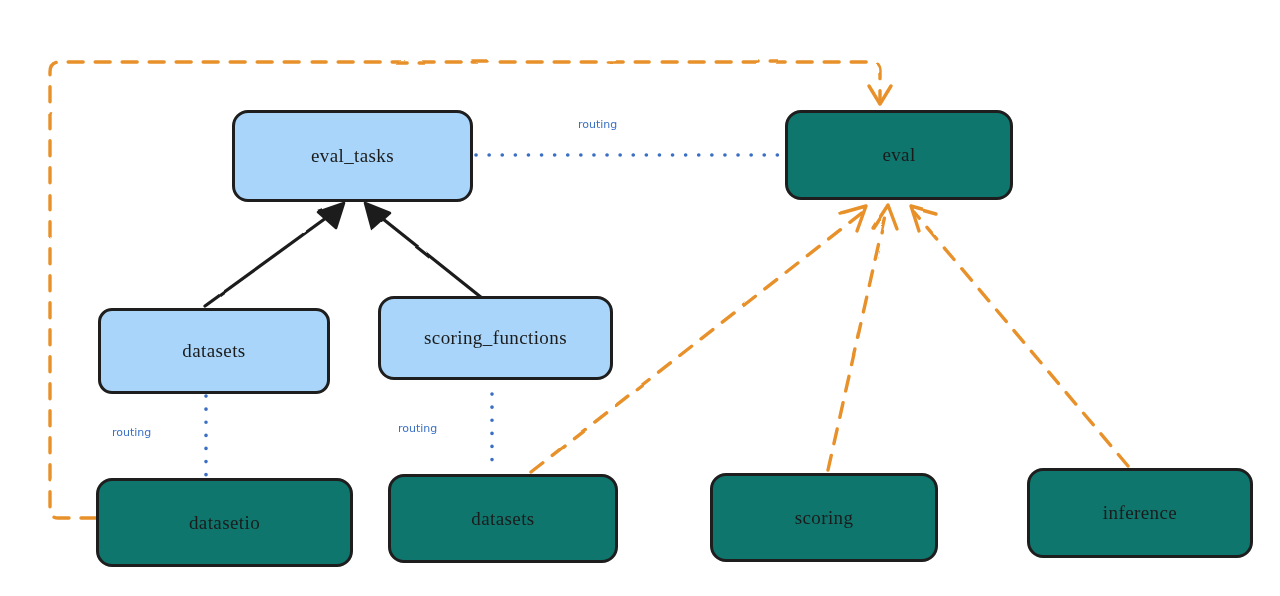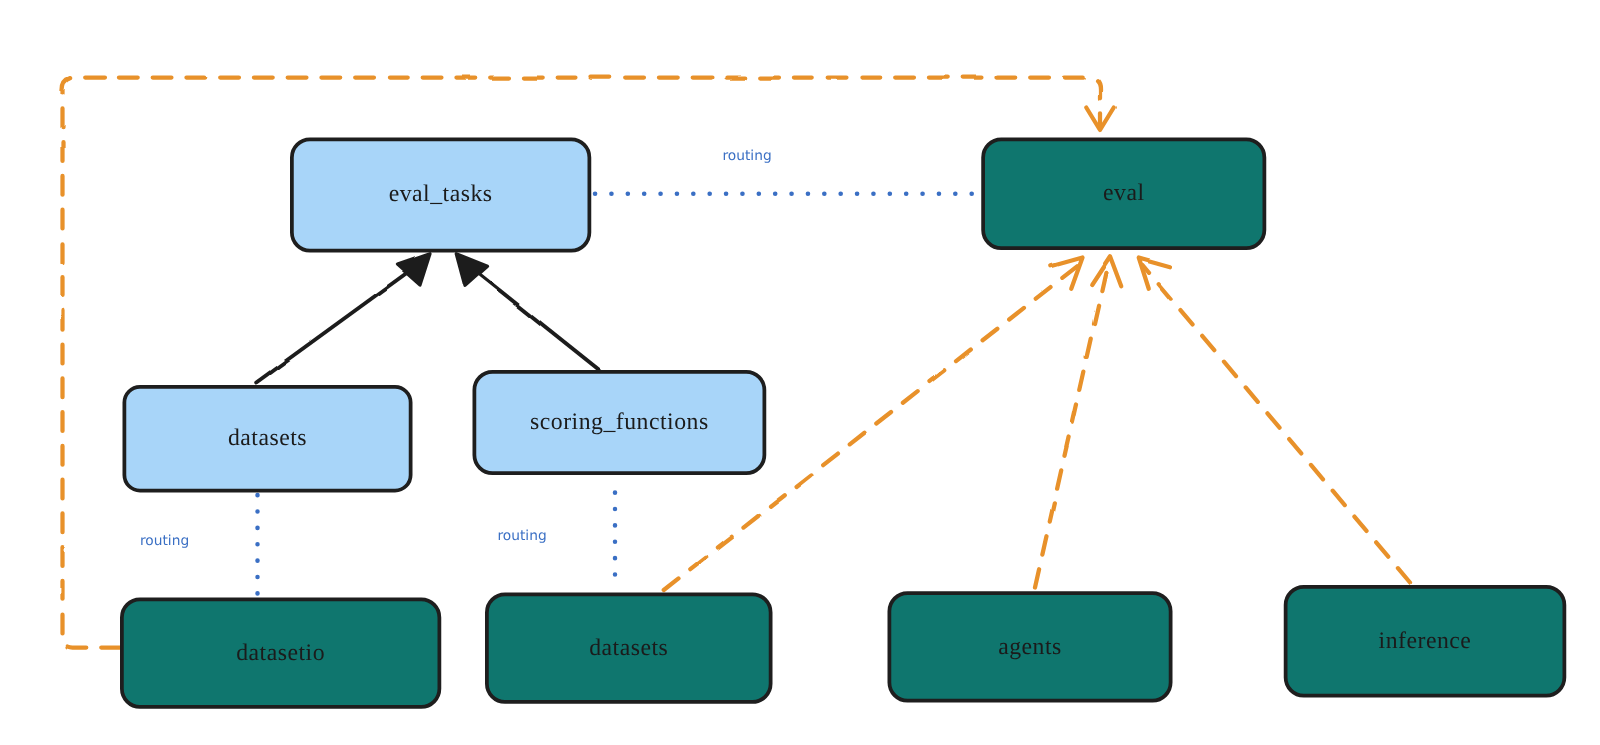--- a/index.html
+++ b/index.html
@@ -117,21 +117,21 @@
 
   <div class="node green" style="left:96px; top:478px; width:257px; height:89px;">
     <span class="node-label">datasetio</span>
   </div>
 
   <div class="node green" style="left:388px; top:474px; width:230px; height:89px;">
     <span class="node-label">datasets</span>
   </div>
 
   <div class="node green" style="left:710px; top:473px; width:228px; height:89px;">
-    <span class="node-label">agents</span>
+    <span class="node-label">scoring</span>
   </div>
 
   <div class="node green" style="left:1027px; top:468px; width:226px; height:90px;">
     <span class="node-label">inference</span>
   </div>
 
   <div class="edge-label" style="left:578px; top:118px;">routing</div>
 
   <div class="edge-label" style="left:112px; top:426px;">routing</div>
 

